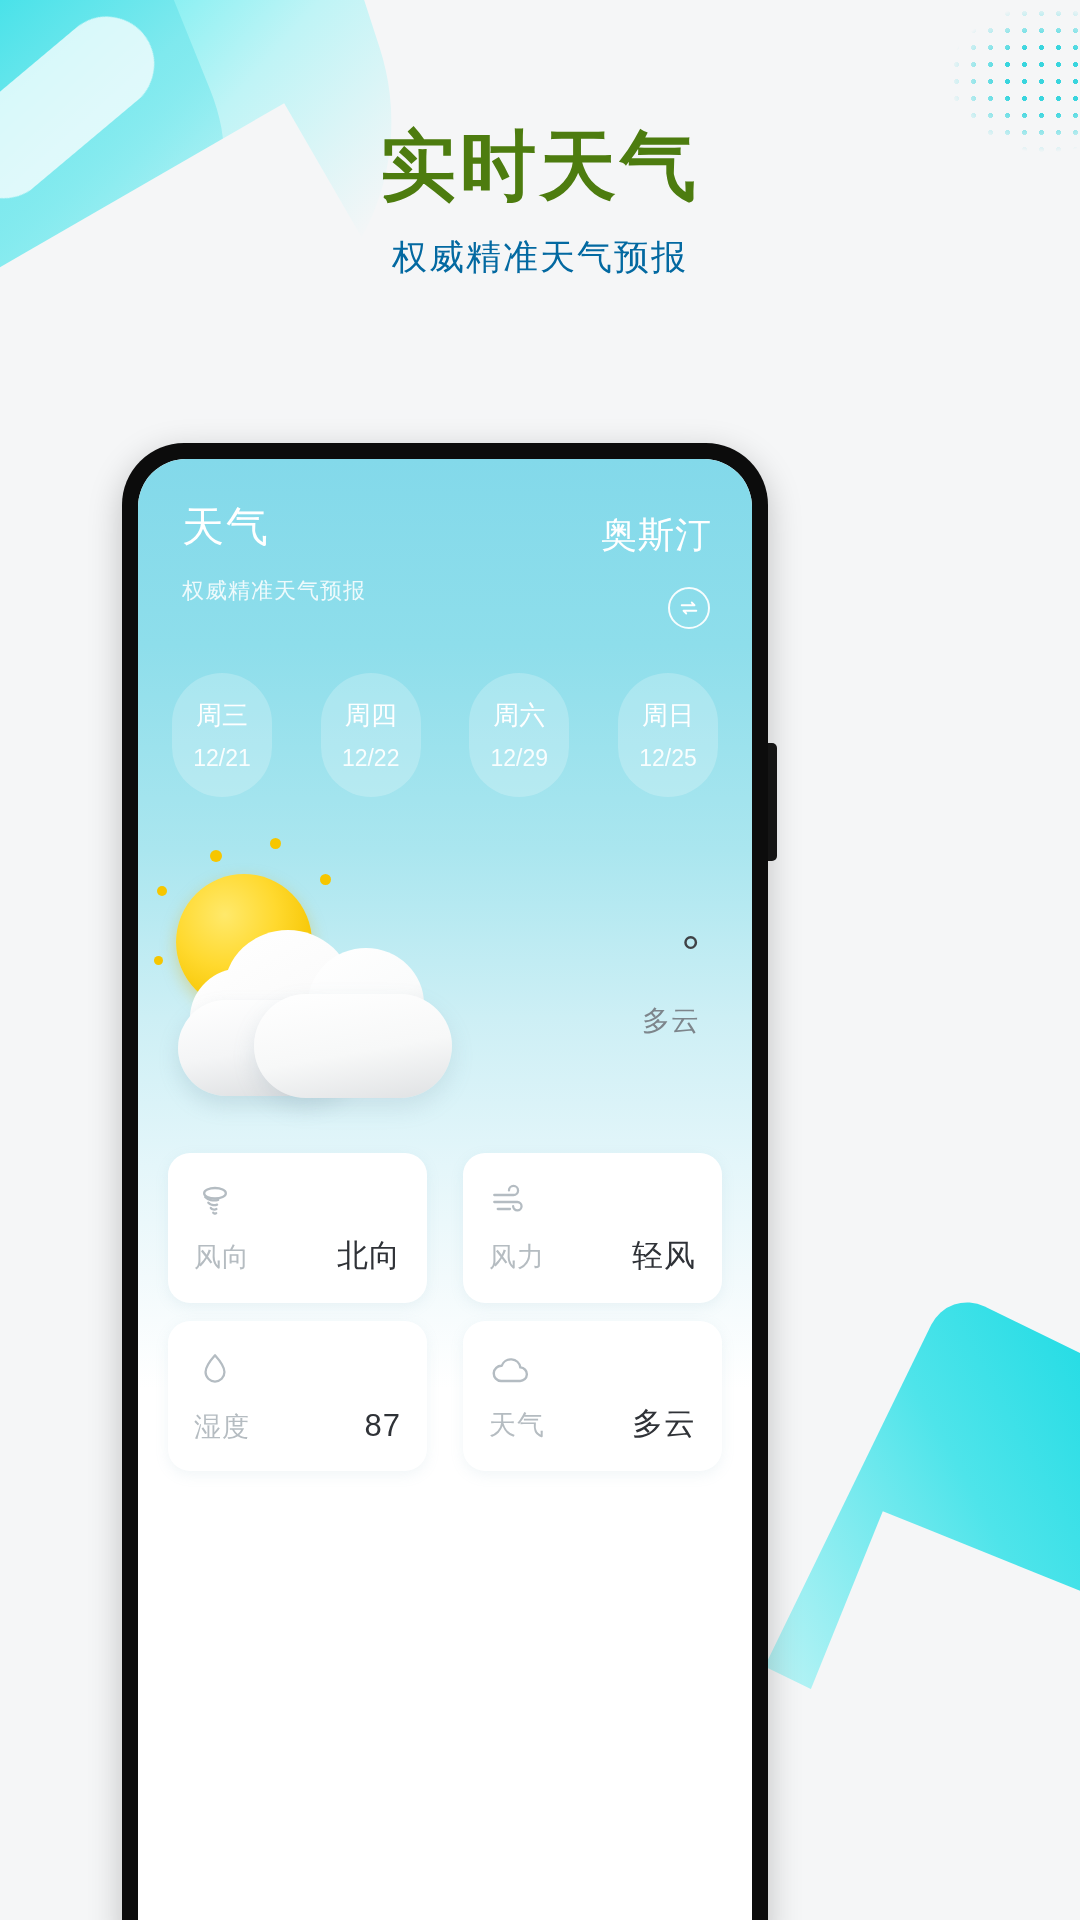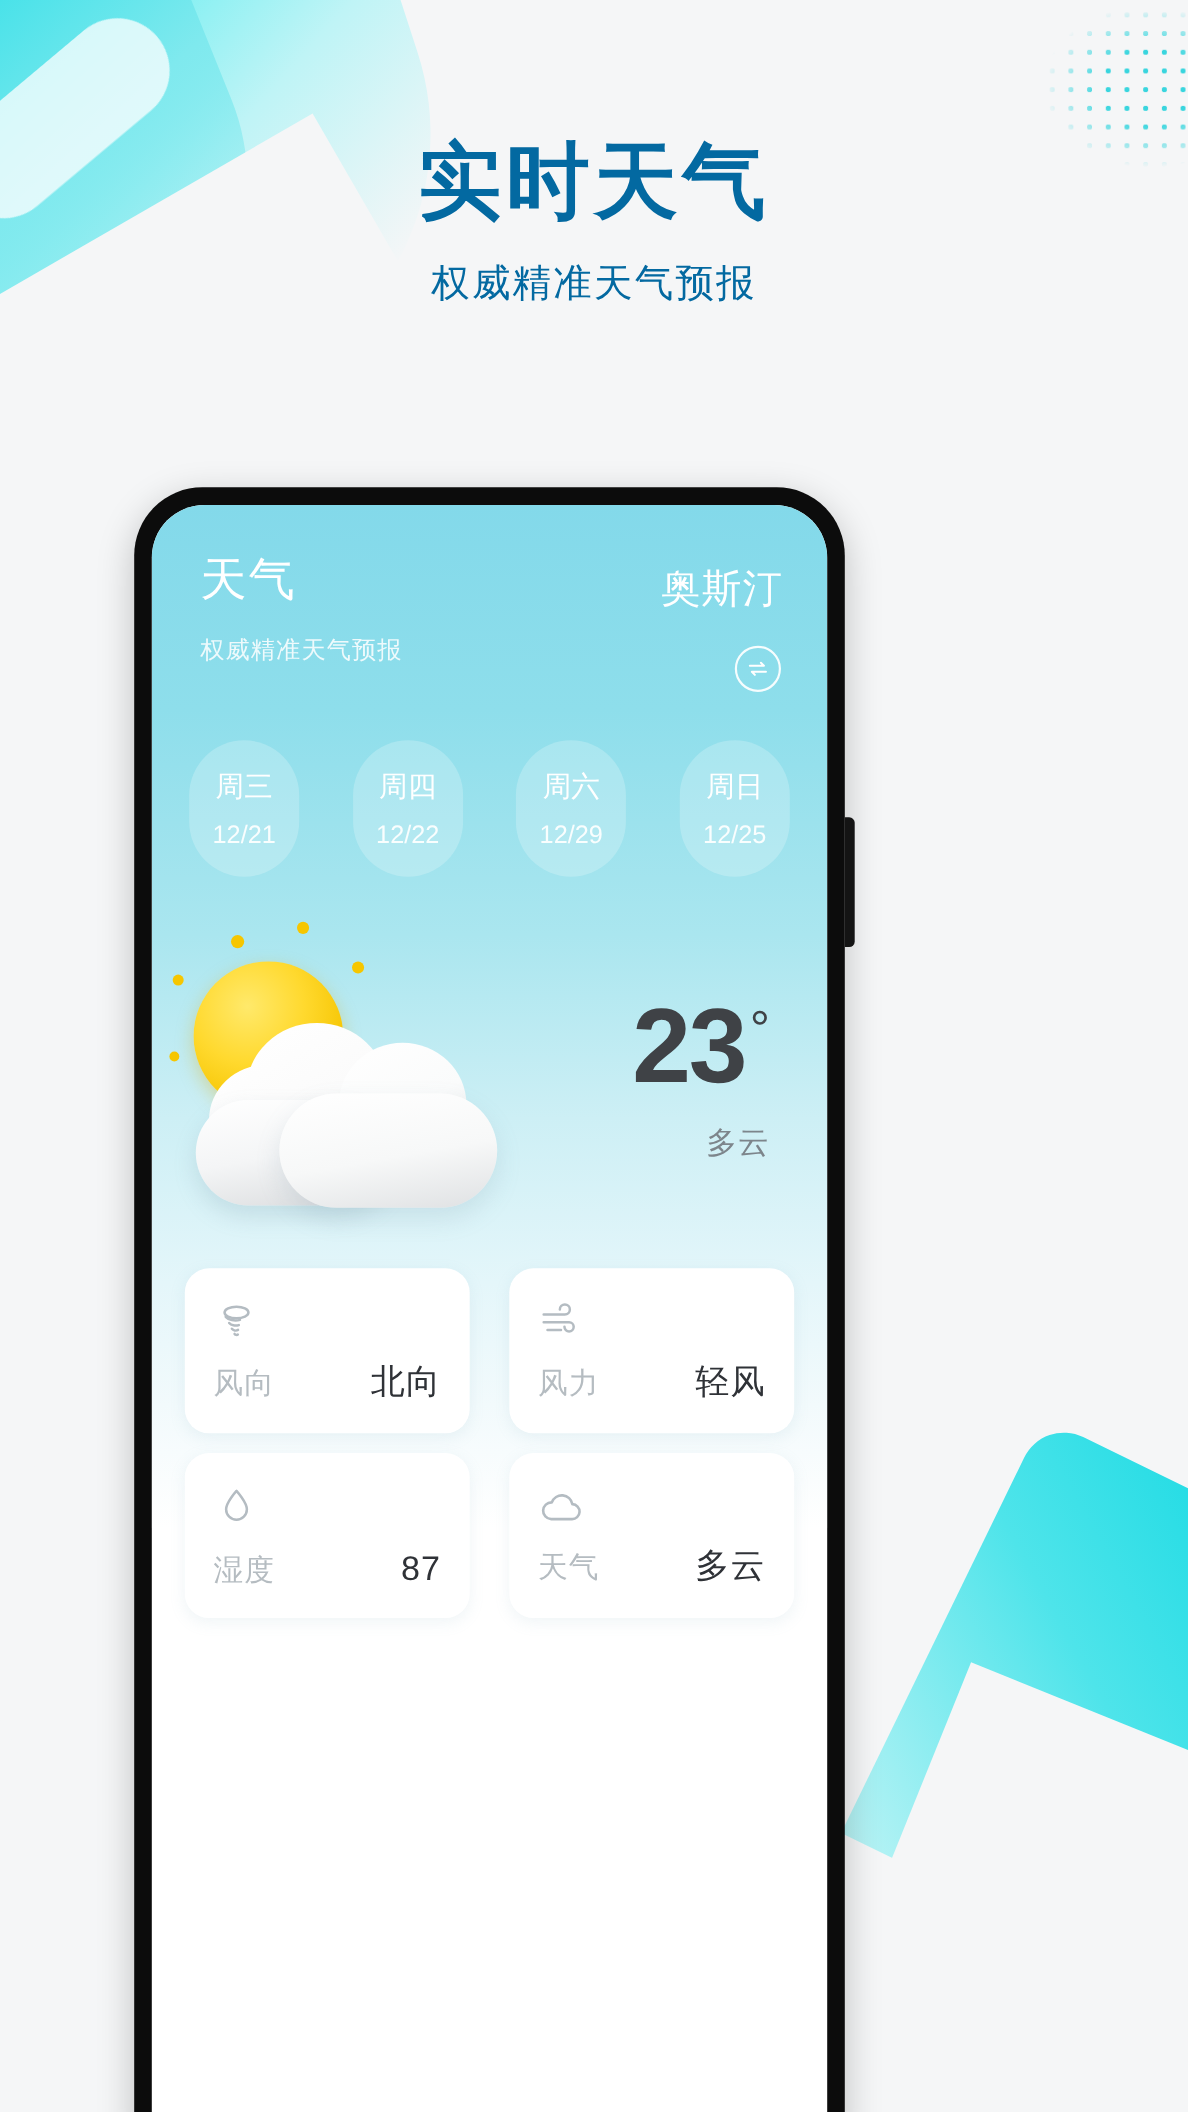--- a/index.html
+++ b/index.html
@@ -70,21 +70,21 @@
   .deco-br-mask{
     position:absolute;right:-260px;bottom:-120px;width:560px;height:440px;
     background:#f5f6f7;transform:rotate(22deg);
   }
 
   
   .headline{
     position:absolute;left:0;right:0;top:128px;text-align:center;z-index:5;
   }
   .headline h1{
-    margin:0;font-size:76px;line-height:1;font-weight:bold;color:#0369a1;
+    margin:0;font-size:76px;line-height:1;font-weight:bold;color:#4d7c0f;
     letter-spacing:4px;
   }
   .headline .sub{
     margin-top:30px;font-size:35px;color:#0369a1;letter-spacing:2px;
   }
 
   
   .phone{
     position:absolute;left:122px;top:443px;width:646px;height:1500px;
     background:#0c0c0c;
@@ -276,21 +276,20 @@
           <div class="cb cb5"></div>
           <div class="cb cb3"></div>
           <div class="cb cb4"></div>
           <div class="cb cb1"></div>
           <div class="cb cb2"></div>
         </div>
       </div>
 
       <div class="hero-temp">
         <div class="temp-line">
-          <span class="temp-num">23</span>
           <span class="temp-deg">°</span>
         </div>
         <div class="temp-desc">多云</div>
       </div>
     </div>
 
     <div class="cards">
 
       <div class="card">
         <div class="card-icon">

